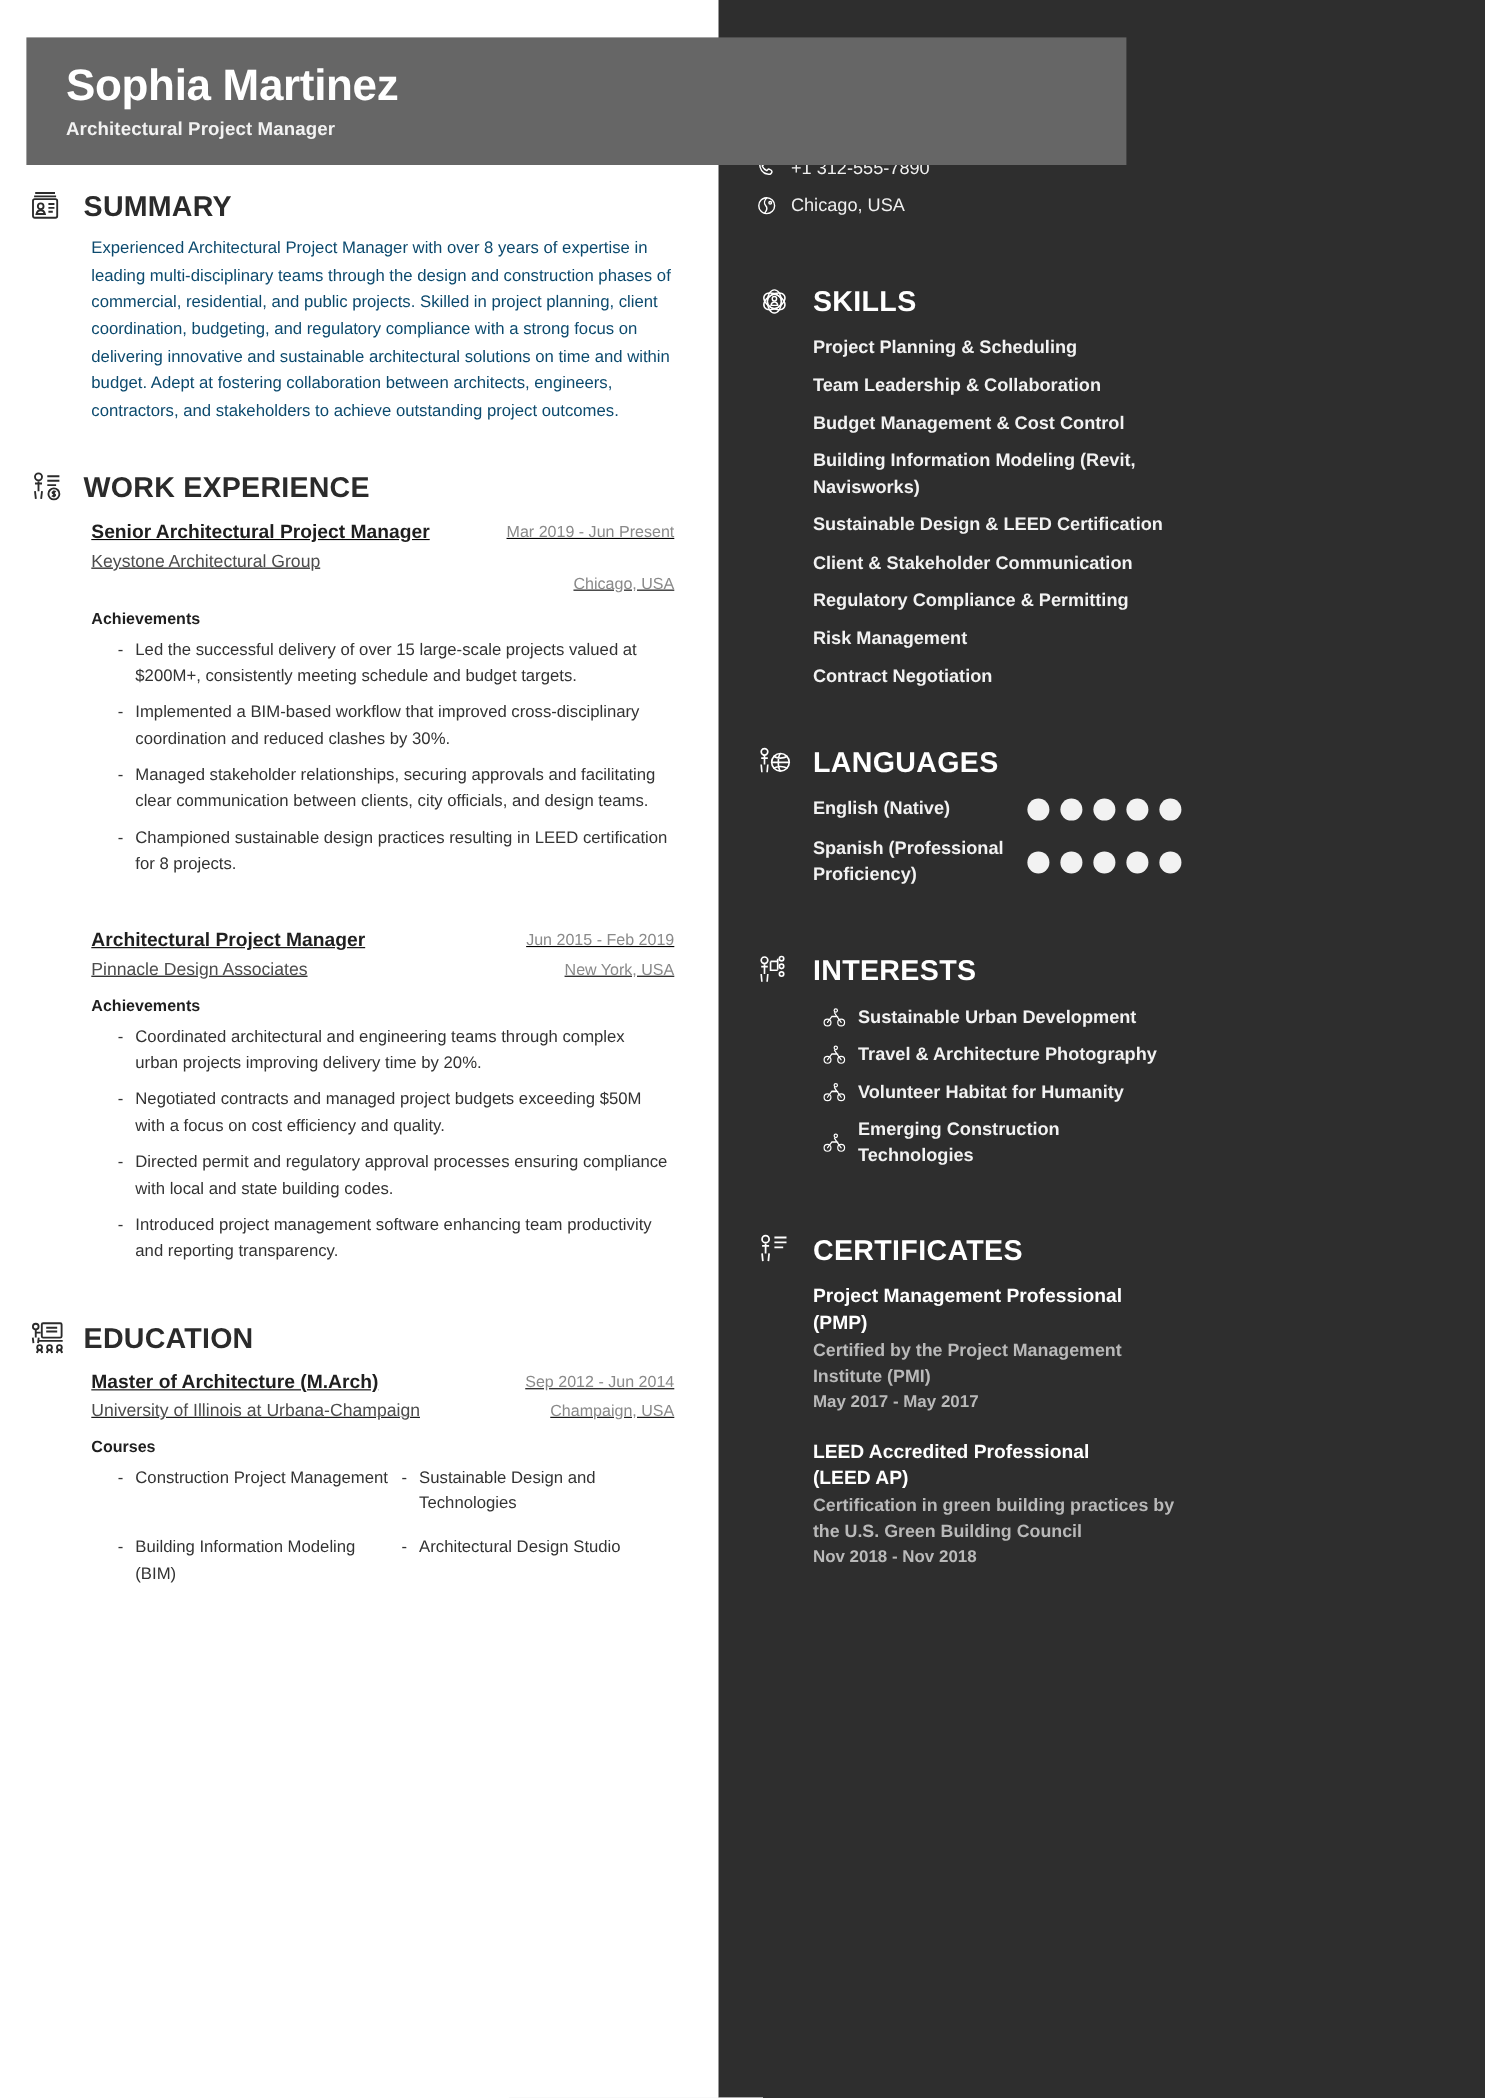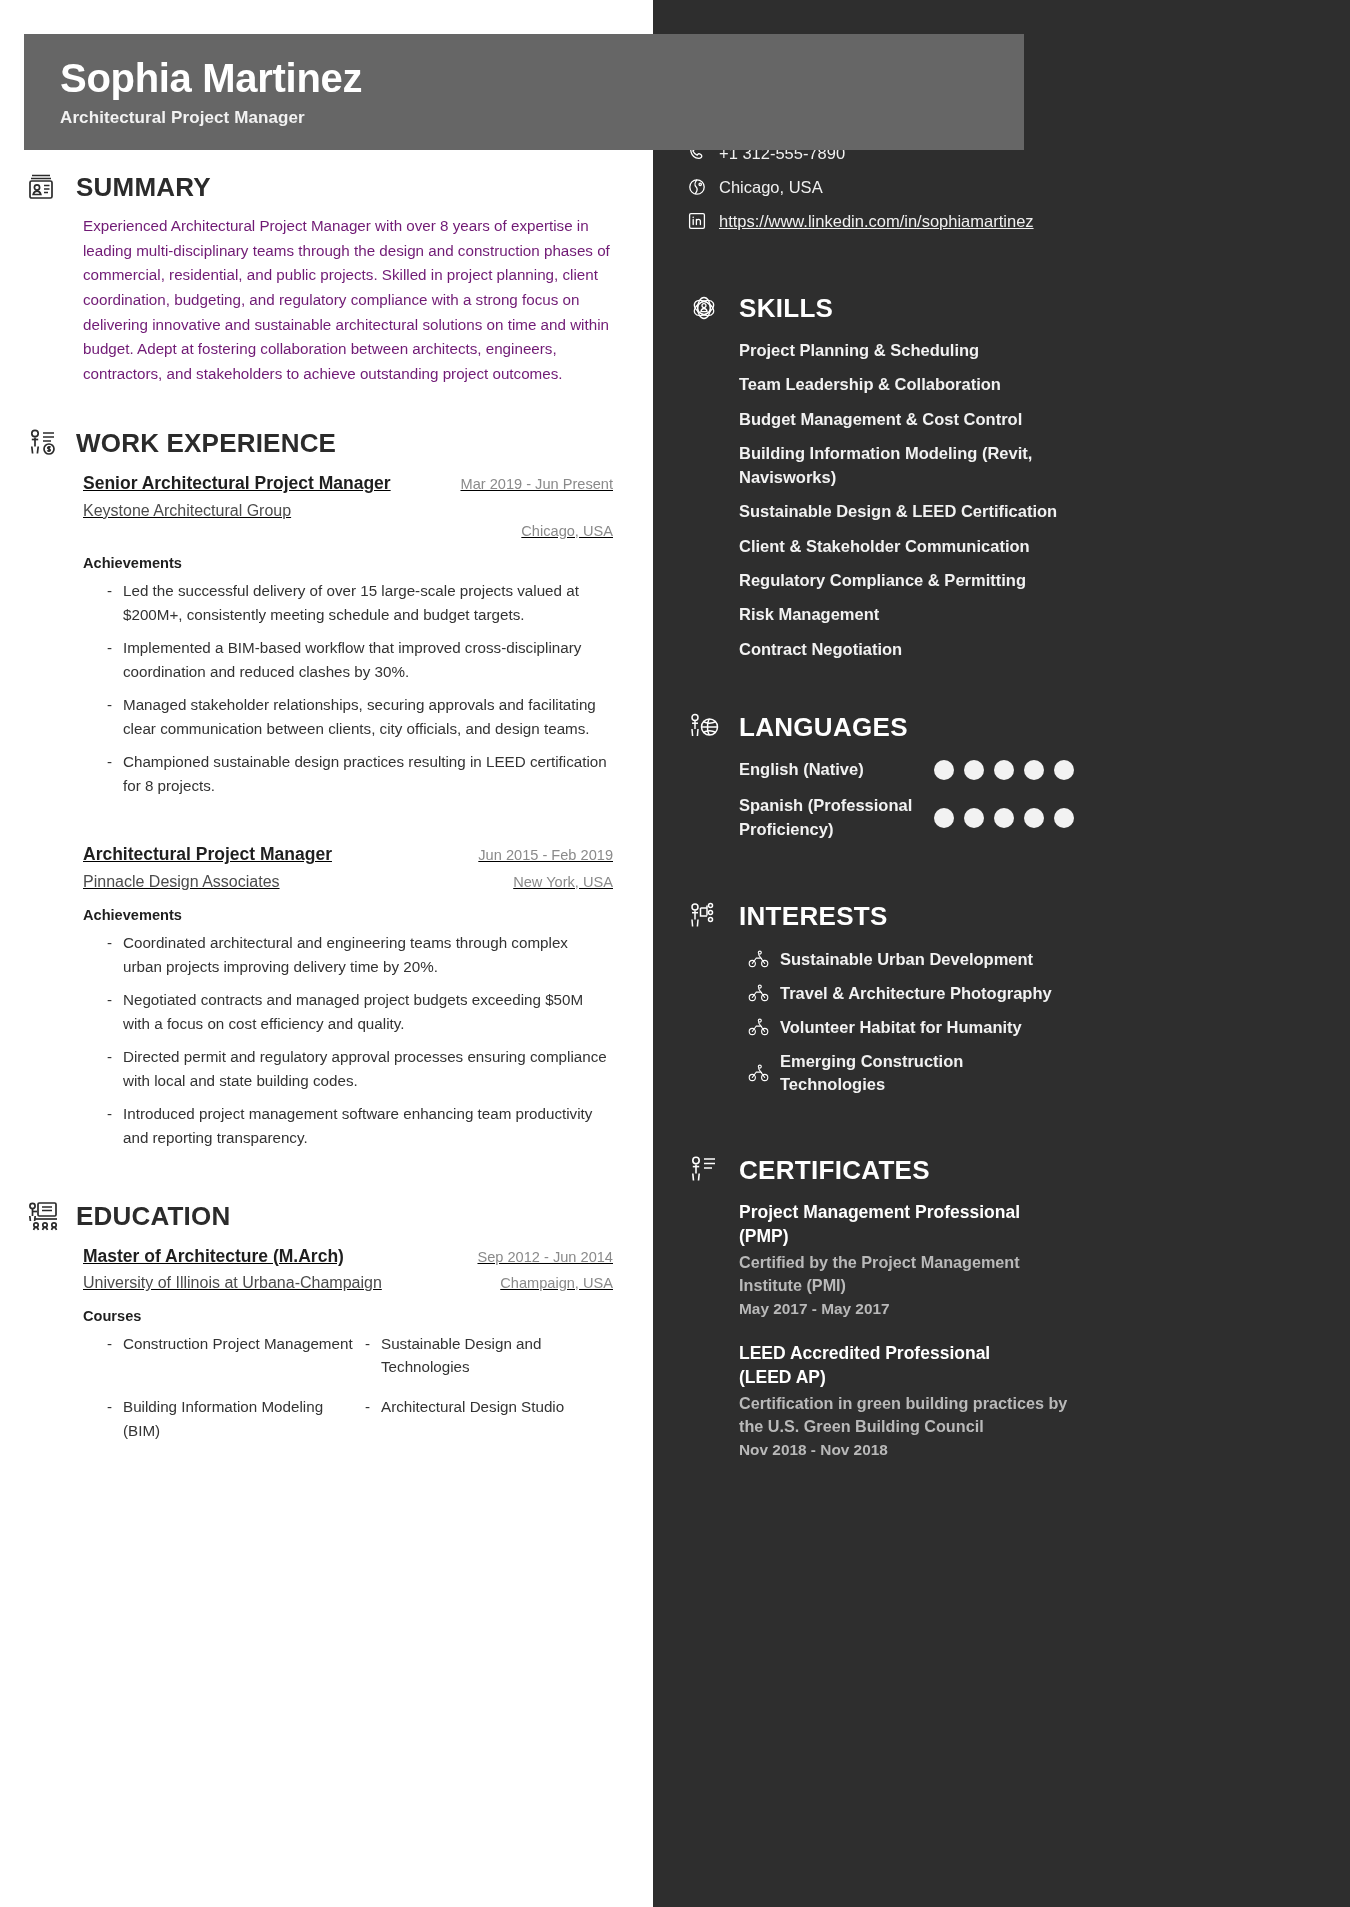--- a/index.html
+++ b/index.html
@@ -69,21 +69,21 @@
     color: #2b2b2b;
     letter-spacing: 0.2px;
     line-height: 38px;
   }
 
   .sec-body { padding-left: 59px; }
 
   .summary-text {
     font-size: 15.2px;
     line-height: 1.62;
-    color: #701a75;
+    color: #0c4a6e;
     max-width: 540px;
     margin-top: 8px;
   }
 
   .spacer-lg { height: 38px; }
   .spacer-md { height: 26px; }
 
   
   .entry { margin-top: 10px; }
   .entry-row {
@@ -422,30 +422,20 @@
       <span class="ci">
         <svg viewBox="0 0 18 18" fill="none" stroke="#ffffff" stroke-width="1.3">
           <circle cx="9" cy="9" r="7.2"></circle>
           <path d="M9 1.8c-2.2 2.4-2.6 5.4-1 7 1.6 1.6 1.2 4.6-1 7.2"></path>
           <circle cx="12.2" cy="6.3" r="1.2"></circle>
         </svg>
       </span>
       <span class="ctext">Chicago, USA</span>
     </div>
 
-    <div class="contact-row">
-      <span class="ci">
-        <svg viewBox="0 0 18 18" fill="none" stroke="#ffffff" stroke-width="1.3">
-          <rect x="1.6" y="1.6" width="14.8" height="14.8" rx="1.4"></rect>
-          <path d="M5.2 7.4v5.2M5.2 5.2v.2" stroke-linecap="round"></path>
-          <path d="M8.4 12.6V7.4M8.4 9.3c0-1.1.9-1.9 2-1.9s2 .8 2 1.9v3.3" stroke-linecap="round"></path>
-        </svg>
-      </span>
-      <span class="ctext link">https://www.linkedin.com/in/sophiamartinez</span>
-    </div>
 
     <div class="gap-44"></div>
 
     <div class="r-sec-head">
       <span class="r-sec-icon">
         <svg viewBox="0 0 34 34" fill="none" stroke="#ffffff" stroke-width="1.3">
           <circle cx="17" cy="17" r="6.4"></circle>
           <ellipse cx="17" cy="17" rx="10.5" ry="6.4" transform="rotate(30 17 17)"></ellipse>
           <ellipse cx="17" cy="17" rx="10.5" ry="6.4" transform="rotate(90 17 17)"></ellipse>
           <ellipse cx="17" cy="17" rx="10.5" ry="6.4" transform="rotate(150 17 17)"></ellipse>

